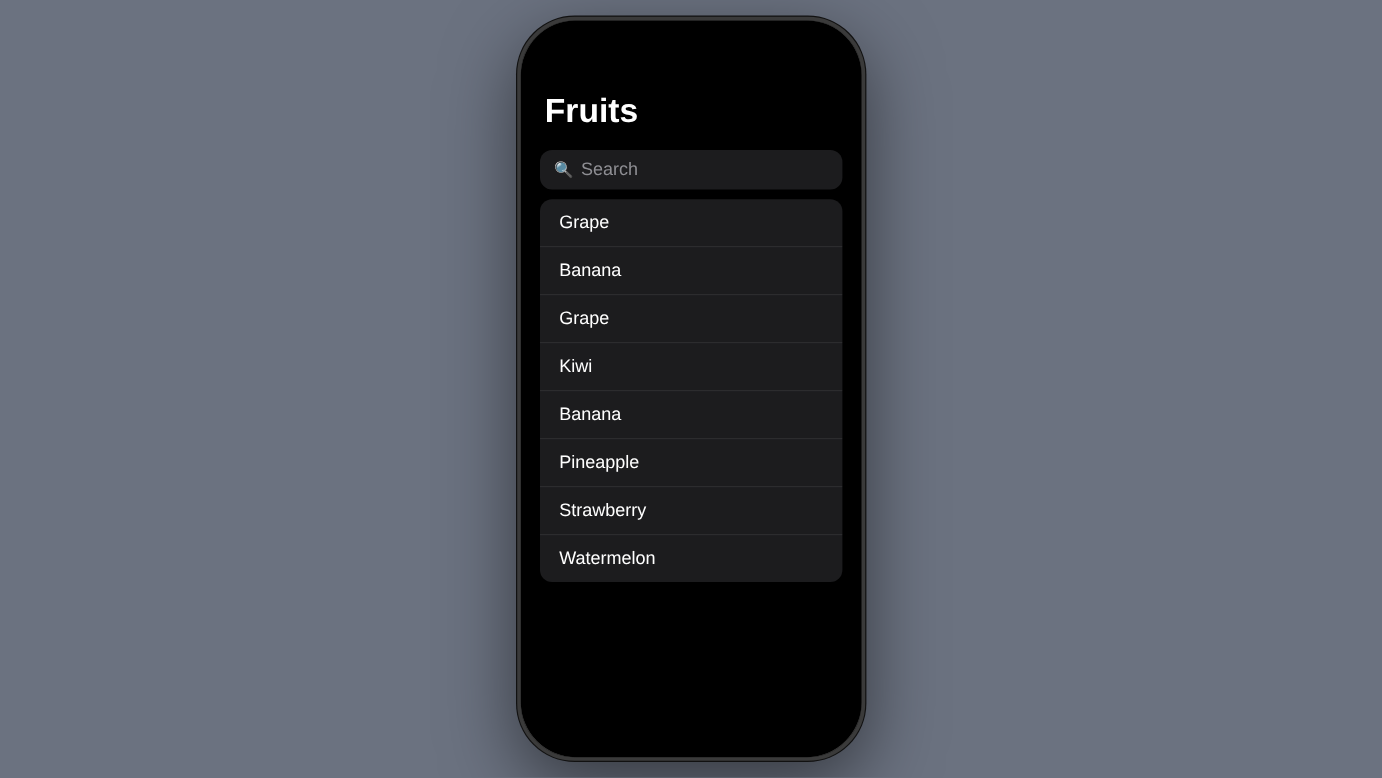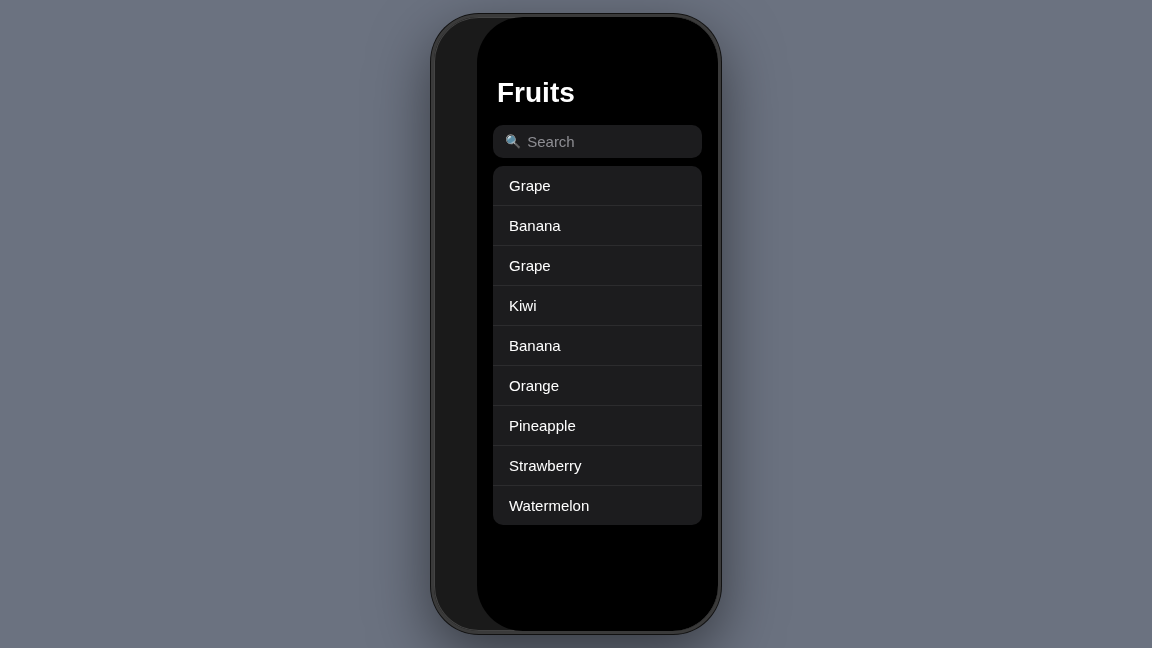--- a/index.html
+++ b/index.html
@@ -24,21 +24,20 @@
       height: 620px;
       background-color: #1a1a1a;
       border-radius: 48px;
       border: 3px solid #3a3a3a;
       position: relative;
       overflow: hidden;
       box-shadow: 
         0 0 0 1px #111,
         inset 0 0 0 1px #444,
         0 20px 60px rgba(0,0,0,0.5);
-      padding-left: 43px;
     }
 
     .phone-screen {
       width: 100%;
       height: 100%;
       background-color: #000;
       border-radius: 46px;
       overflow: hidden;
       padding: 60px 0 30px 0;
     }
@@ -160,20 +159,19 @@
         <span class="search-icon">🔍</span>
         <input class="search-input" type="text" placeholder="Search" style="">
       </div>
 
       <div class="fruit-list" id="fruit-list">
           <div class="fruit-item">Grape</div>
           <div class="fruit-item">Banana</div>
           <div class="fruit-item">Grape</div>
           <div class="fruit-item">Kiwi</div>
           <div class="fruit-item">Banana</div>
-          <div class="fruit-item">Orange</div>
           <div class="fruit-item">Pineapple</div>
           <div class="fruit-item">Strawberry</div>
           <div class="fruit-item">Watermelon</div>
         </div>
     </div>
   </div>
 </div>
 
 </body></html>

